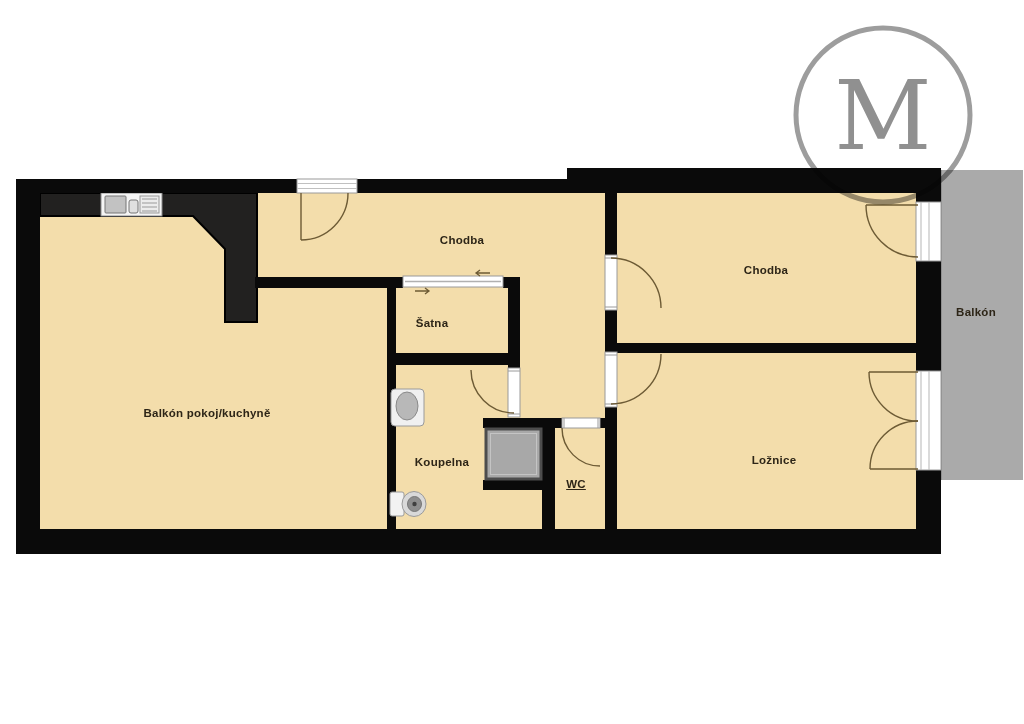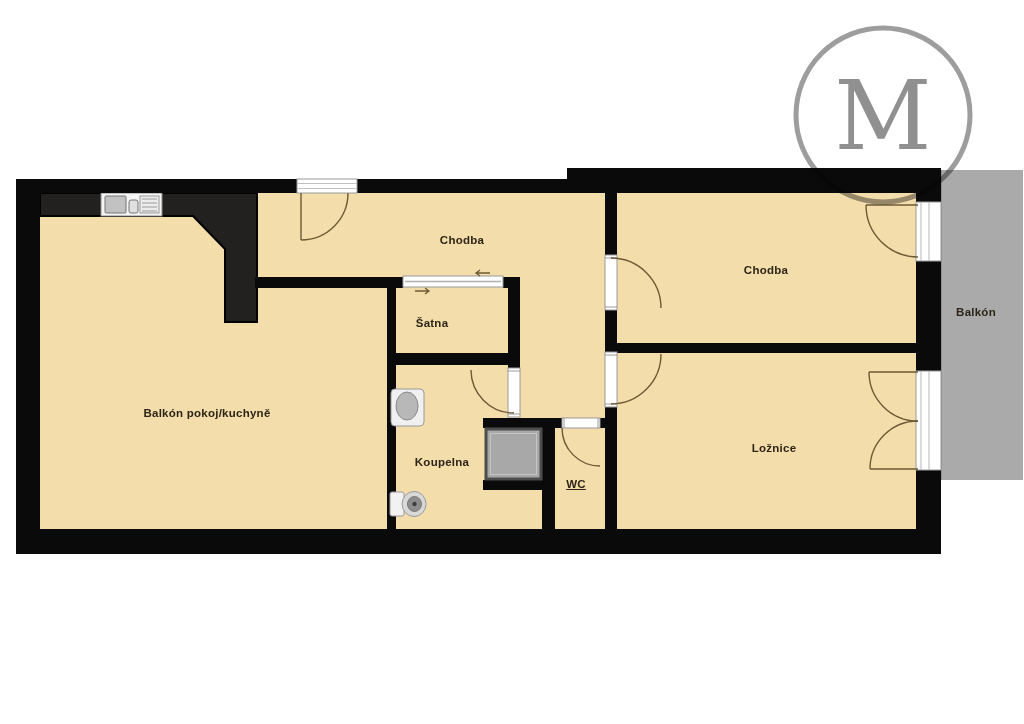--- a/index.html
+++ b/index.html
@@ -166,21 +166,21 @@
       </g>
     </g>
   </svg>
 
   <div class="room-label" style="left:438px;top:240px;padding-left:48px;">Chodba</div>
   <div class="room-label" style="left:432px;top:323px;">Šatna</div>
   <div class="room-label" style="left:766px;top:270px;">Chodba</div>
   <div class="room-label" style="left:207px;top:413px;">Balkón pokoj/kuchyně</div>
   <div class="room-label" style="left:442px;top:449px;margin-top:13px;">Koupelna</div>
   <div class="room-label" style="left:576px;top:484px;text-decoration:underline;">WC</div>
-  <div class="room-label" style="left:767px;top:448px;padding-left:14px;">Ložnice</div>
+  <div class="room-label" style="left:767px;top:460px;padding-left:14px;">Ložnice</div>
   <div class="room-label" style="left:976px;top:312px;">Balkón</div>
 
   <svg class="logo" width="1024" height="724" viewBox="0 0 1024 724">
     <circle cx="883" cy="115" r="87" fill="none" stroke="#9d9d9d" stroke-width="5"></circle>
     <text x="883" y="149" text-anchor="middle" font-size="95" fill="#909090">M</text>
   </svg>
 
 </div>
 
 </body></html>

